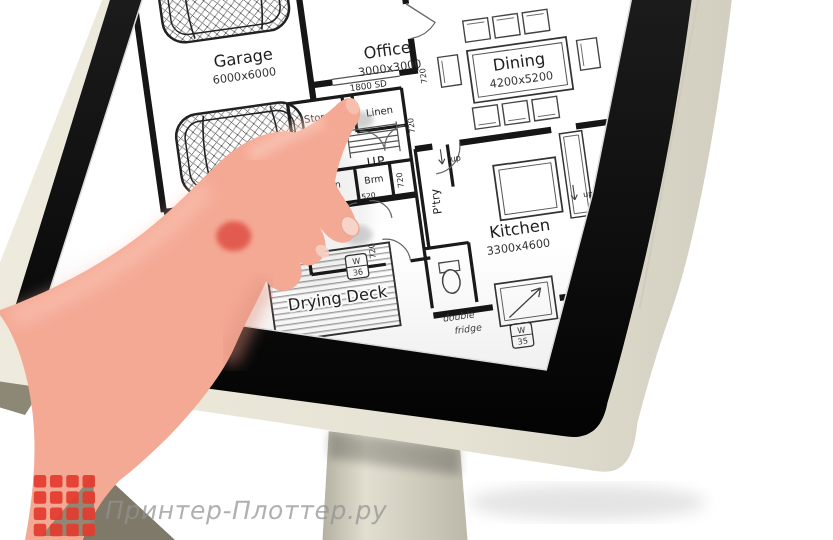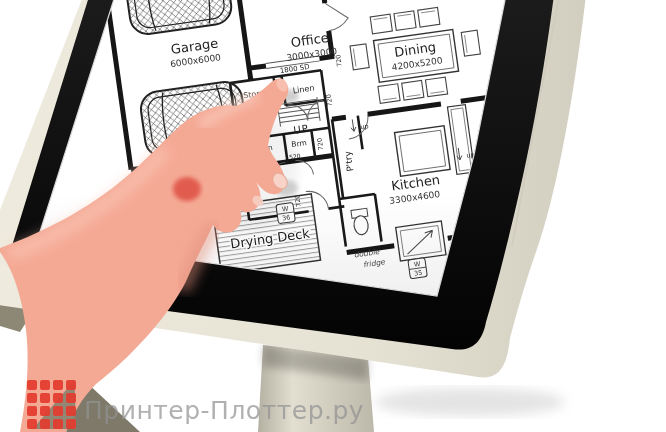--- a/index.html
+++ b/index.html
@@ -14,22 +14,22 @@
   .halo{paint-order:stroke;stroke:#ffffff;stroke-width:3px;stroke-linejoin:round;}
   .note{font-size:7.5px;font-style:italic;fill:#444;}
   
   .watermark{position:absolute;left:0;top:0;width:666px;height:432px;pointer-events:none;}
   .wm-logo{position:absolute;left:27px;top:380px;width:49px;height:49px;}
   .wm-fold{position:absolute;left:0;top:0;width:100%;height:100%;
            clip-path:polygon(97% 0%,100% 100%,12% 100%);background:#8a8470;opacity:.92;}
   .wm-grid{position:absolute;left:0;top:0;width:100%;height:100%;display:grid;
            grid-template-columns:repeat(4,1fr);grid-template-rows:repeat(4,1fr);gap:3px;}
   .wm-grid i{display:block;background:#e23b2e;border-radius:2px;opacity:.93;}
-  .wm-text{position:absolute;left:84px;top:396px;font-size:25px;letter-spacing:.5px;
-           color:rgba(145,145,145,.72);white-space:nowrap;}
+  .wm-text{position:absolute;left:84px;top:396px;font-size:20px;letter-spacing:.5px;
+           color:rgba(145,145,145,.72);white-space:nowrap;font-style:italic;}
 </style>
 </head>
 <body>
 
 <div class="stage">
 <svg width="666" height="432" viewBox="0 0 666 432">
   <defs>
     <clipPath id="scr">
           <path d="M128,-45 L514,-45 L474,155 L437,296 L38,238 Z"></path>
         </clipPath>

